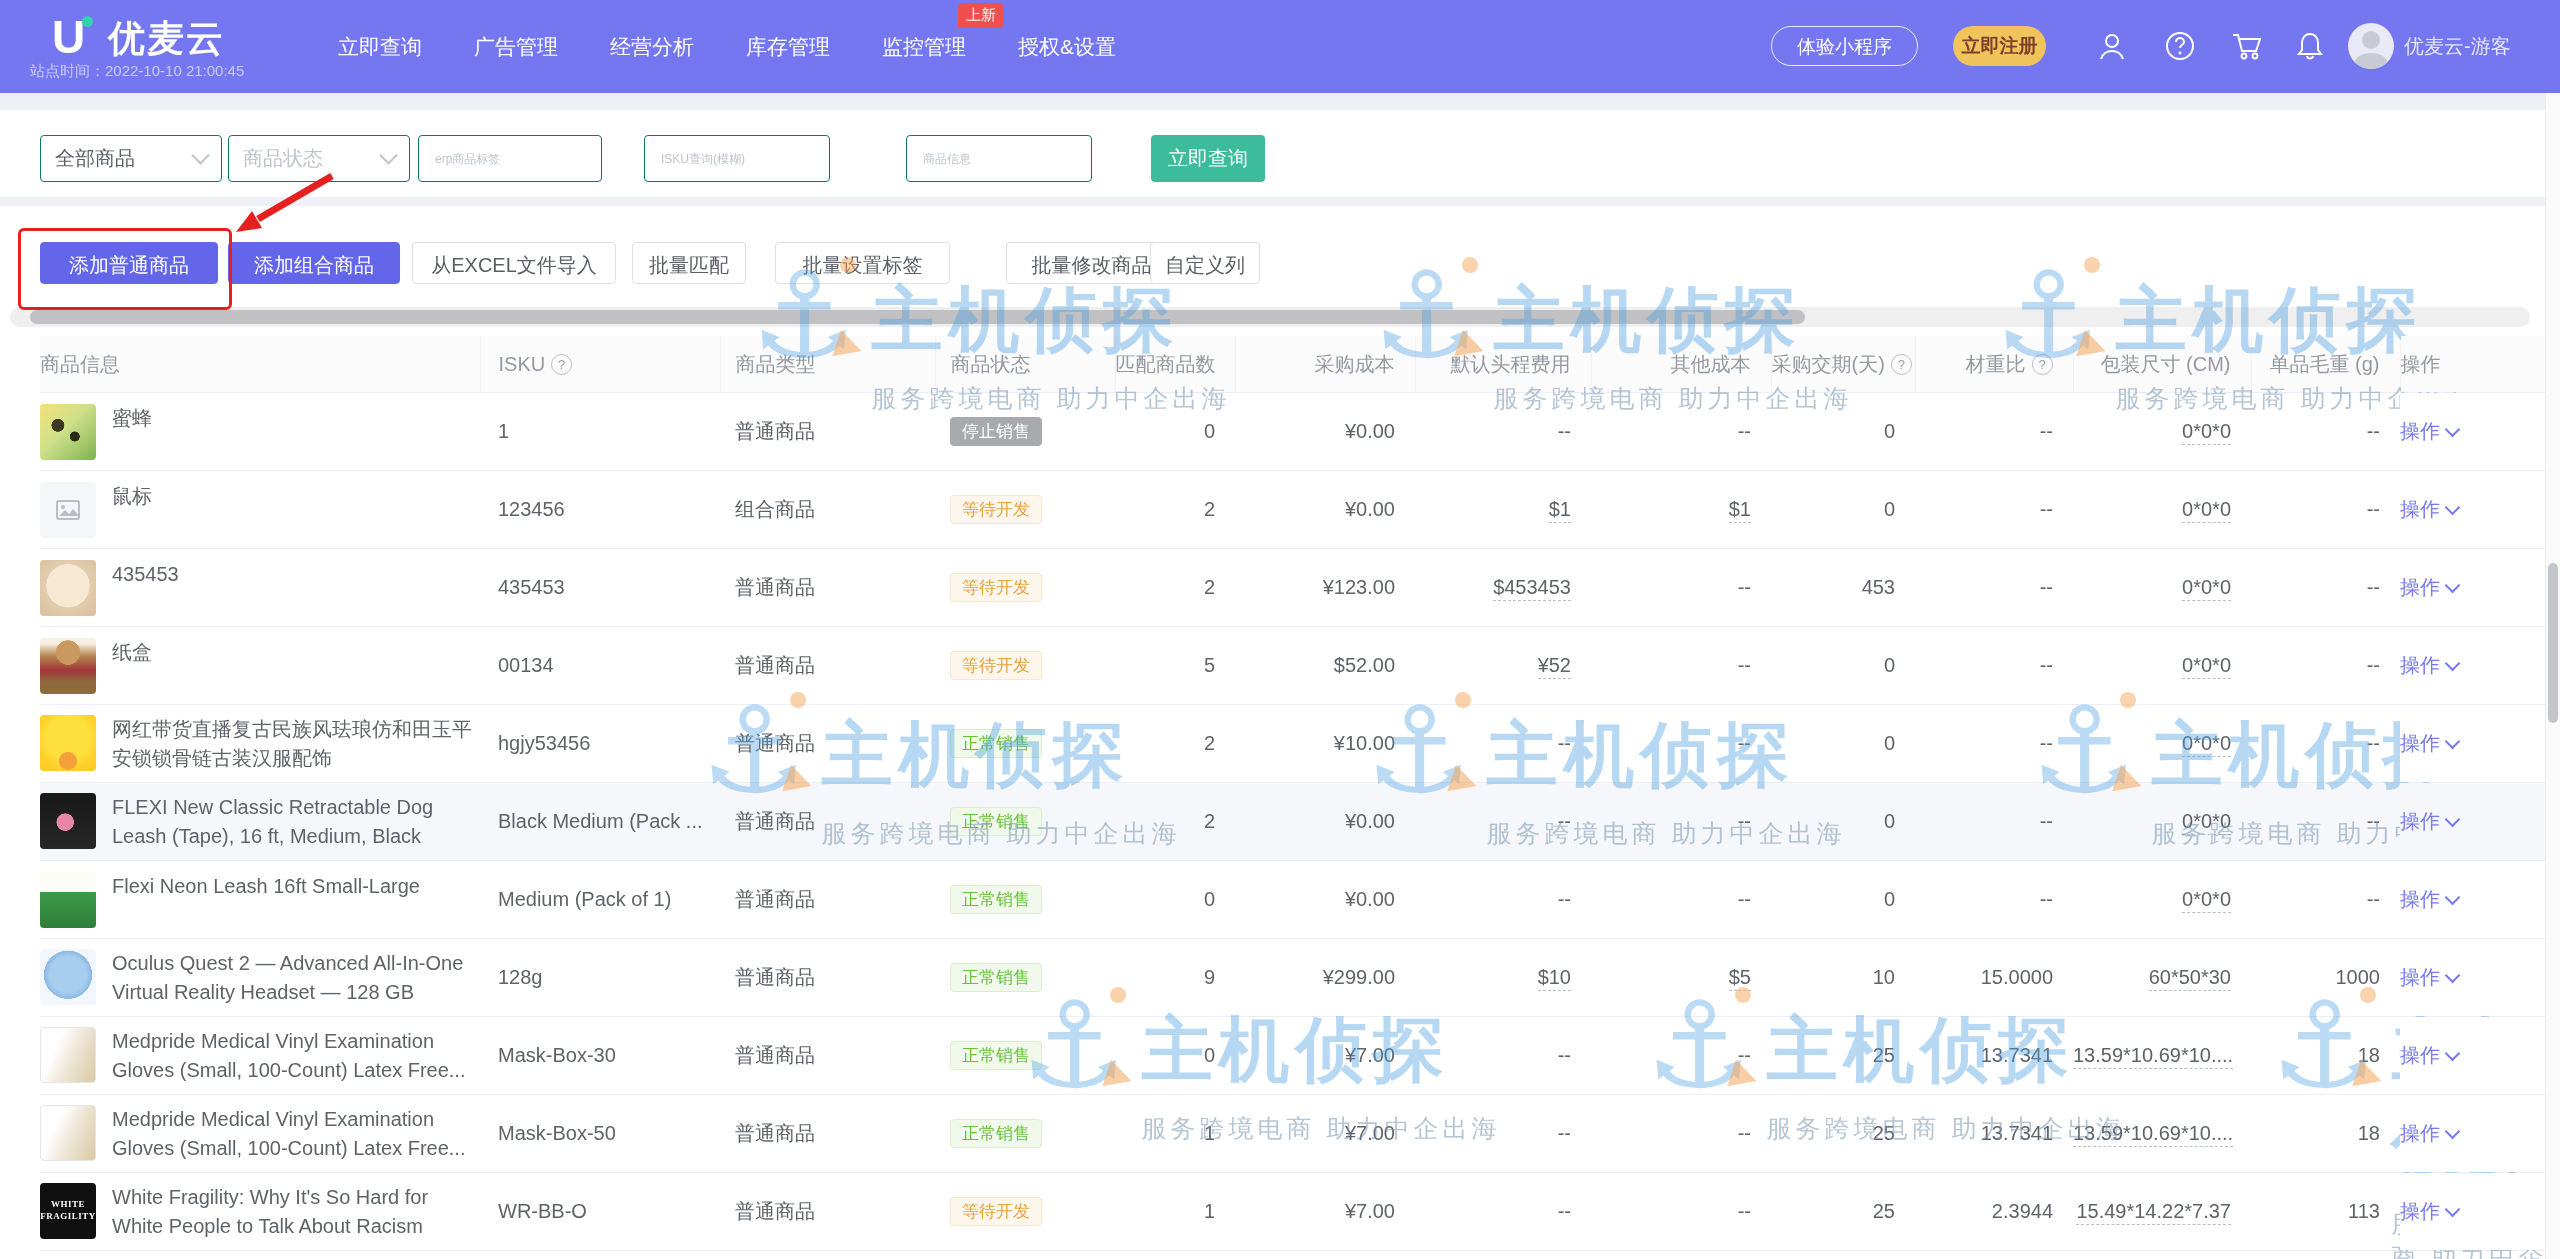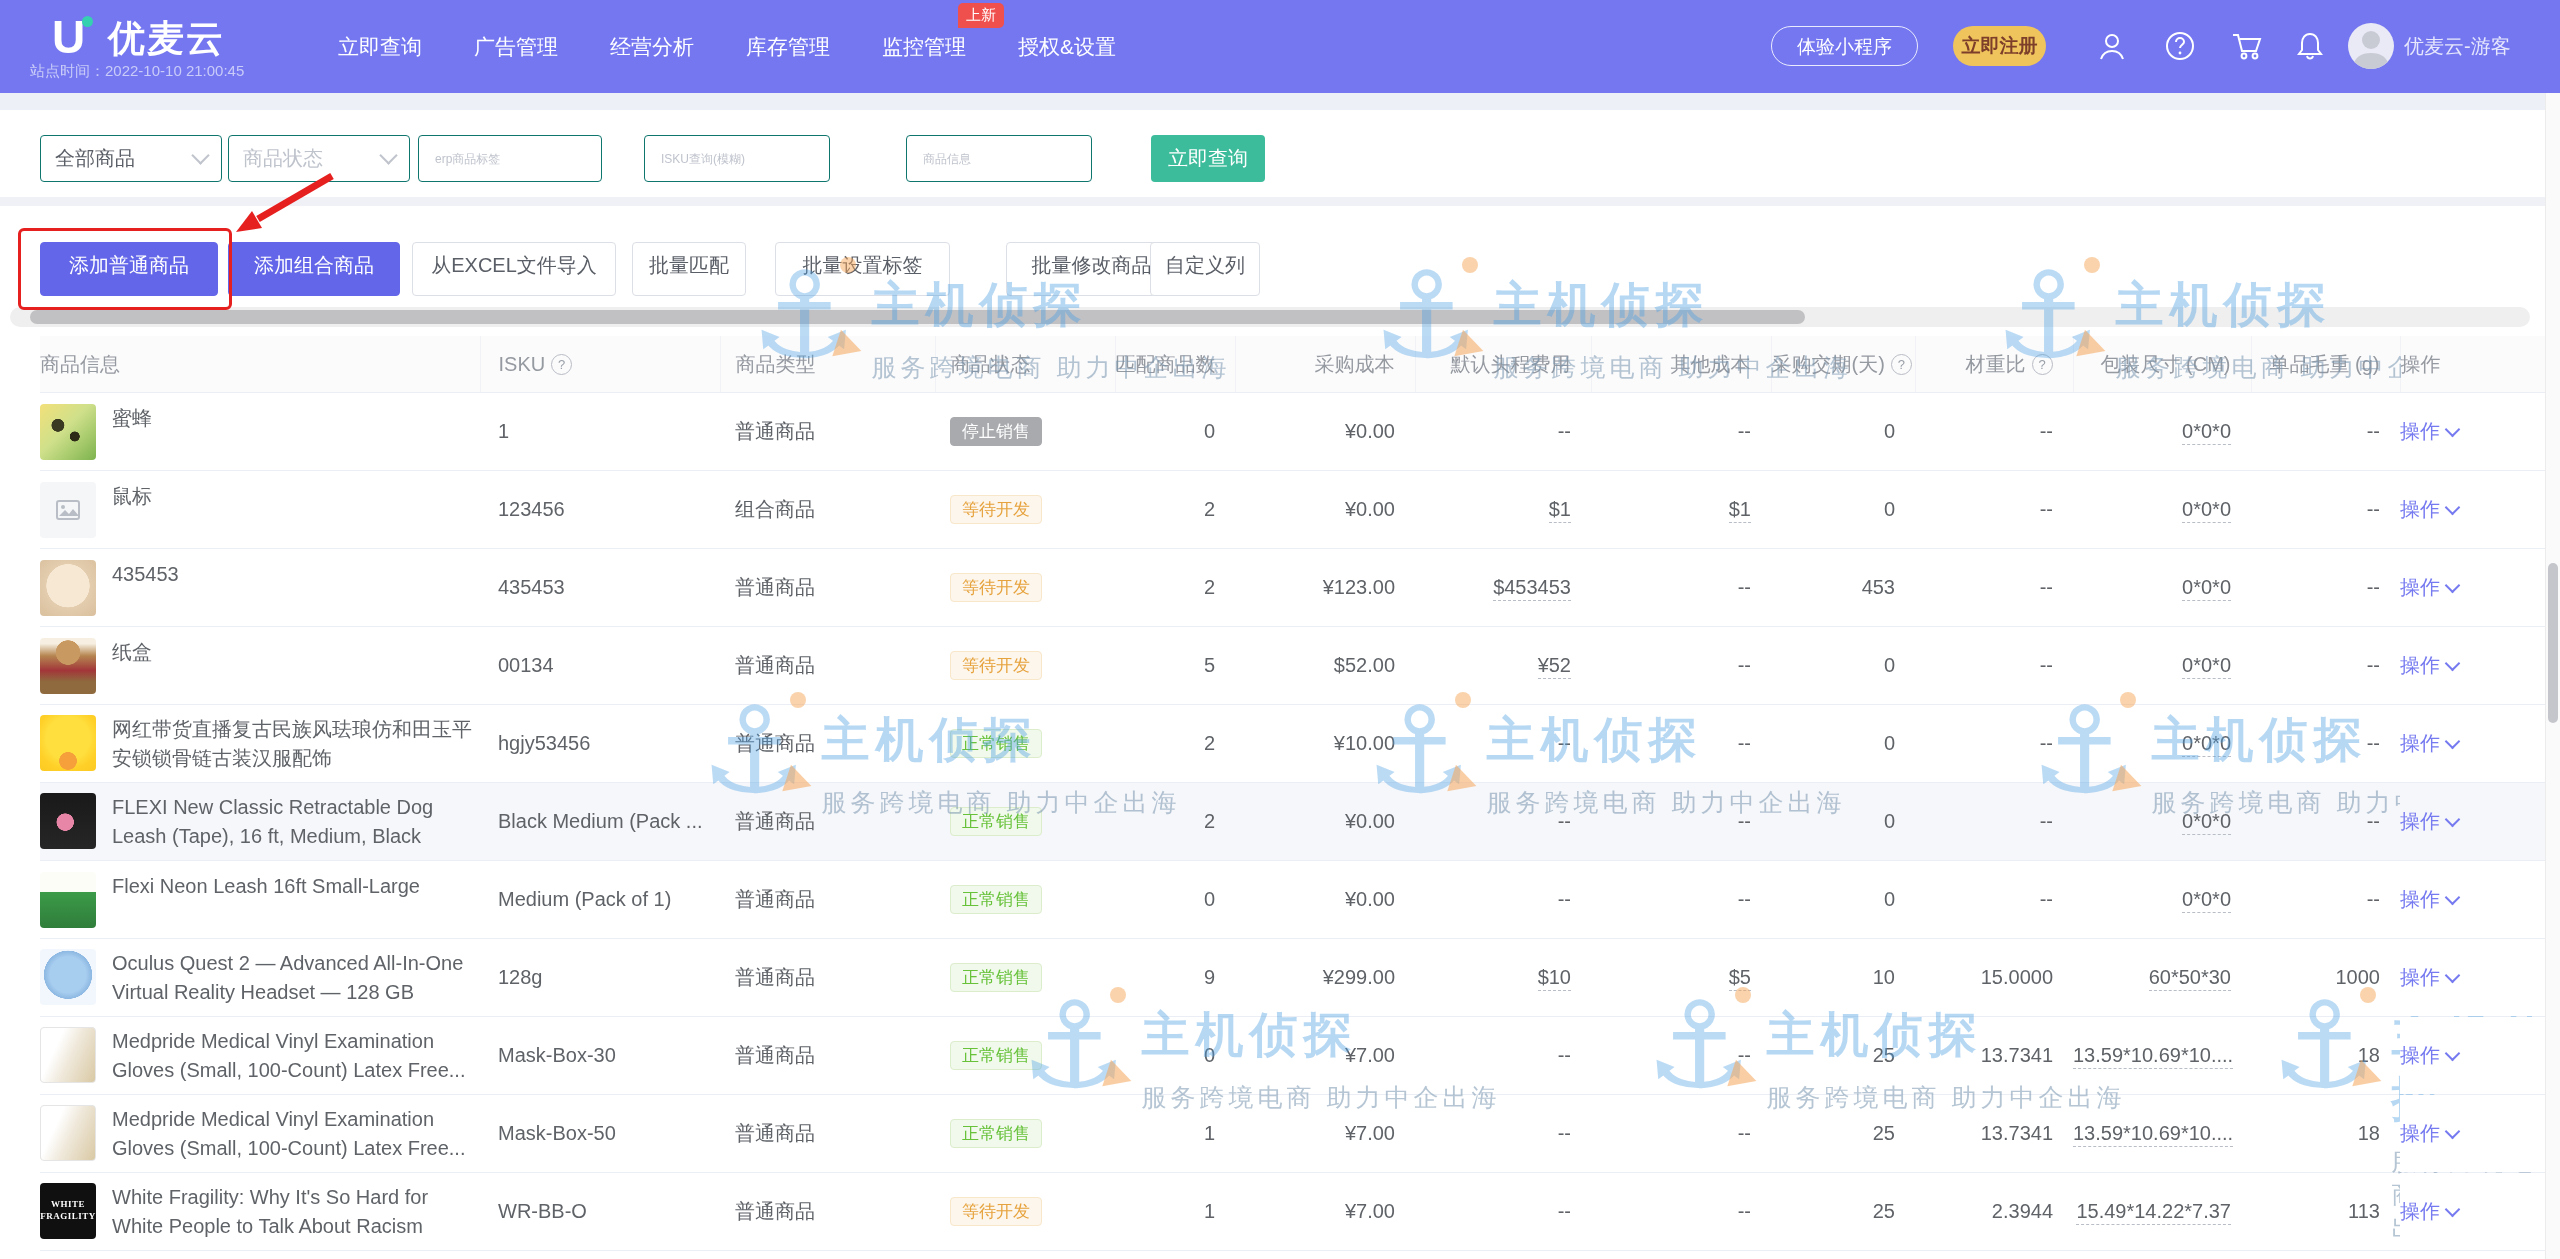--- a/index.html
+++ b/index.html
@@ -38,21 +38,21 @@
               font-family:"Liberation Sans","DejaVu Sans",sans-serif;background:transparent;}
   .fbox input::placeholder{color:#bfc3cc;}
   .sel-value{color:#5a5e66;flex:1;}
   .sel-placeholder{color:#bfc3cc;flex:1;}
   .chev{width:11px;height:11px;border-right:2px solid #c0c4cc;border-bottom:2px solid #c0c4cc;
         transform:rotate(45deg);margin-top:-6px;}
   .btn-search{position:absolute;top:25px;left:1151px;width:114px;height:47px;background:#3cbc9b;color:#fff;
         font-size:20px;border:none;border-radius:4px;cursor:pointer;}
   .divider-strip{position:absolute;top:87px;left:0;width:2560px;height:9px;background:#f0f1f6;}
 
-  .tbtn{position:absolute;top:132px;height:54px;box-sizing:border-box;border-radius:4px;font-size:20px;
+  .tbtn{position:absolute;top:132px;height:42px;box-sizing:border-box;border-radius:4px;font-size:20px;
         cursor:pointer;border:1px solid #dcdfe6;background:#fff;color:#5a5e66;text-align:center;line-height:44px;}
   .tbtn.purple{background:#6366e8;border-color:#6366e8;color:#fff;}
   .red-box{position:absolute;left:18px;top:118px;width:208px;height:76px;border:3px solid #e61f1f;border-radius:6px;
            z-index:120;pointer-events:none;}
   .arrow-svg{position:absolute;left:228px;top:60px;z-index:120;pointer-events:none;}
 
   .h-scrollbar{position:absolute;top:197px;left:10px;width:2520px;height:20px;background:#efefef;border-radius:10px;}
   .h-thumb{position:absolute;top:3px;left:20px;width:1775px;height:14px;background:#c1c1c4;border-radius:7px;cursor:pointer;}
 
   
@@ -104,21 +104,21 @@
   .img-book{background:#101010;display:flex;align-items:center;justify-content:center;text-align:center;}
   .img-label{font-size:9px;font-weight:bold;color:#fff;line-height:1.3;letter-spacing:.5px;white-space:normal;
              font-family:"Liberation Serif","DejaVu Serif",serif;}
 
   
   .wm{position:absolute;display:flex;align-items:flex-start;gap:14px;z-index:50;pointer-events:none;}
   .wm-icon{font-size:120px;line-height:1;color:rgba(77,160,230,.38);position:relative;}
   .wm-cursor{position:absolute;right:-4px;bottom:14px;width:0;height:0;border-left:26px solid rgba(245,166,90,.55);
              border-top:14px solid transparent;border-bottom:14px solid transparent;transform:rotate(18deg);}
   .wm-dot{position:absolute;right:2px;top:2px;width:16px;height:16px;border-radius:50%;background:rgba(245,166,90,.5);}
-  .wm-title{font-size:48px;font-weight:bold;color:rgba(74,158,226,.40);letter-spacing:6px;margin-top:18px;}
+  .wm-title{font-size:71px;font-weight:bold;color:rgba(74,158,226,.40);letter-spacing:6px;margin-top:18px;}
   .wm-sub{font-size:25px;color:rgba(120,150,175,.55);letter-spacing:4px;margin-top:14px;}
 
   
   .v-scrollbar{position:absolute;right:0;top:93px;width:14px;height:1166px;background:#fafafa;
                border-left:1px solid #ececec;z-index:300;}
   .v-thumb{position:absolute;left:2px;top:470px;width:10px;height:160px;background:#c4c6cc;border-radius:5px;cursor:pointer;}
 </style>
 </head>
 <body>
 

